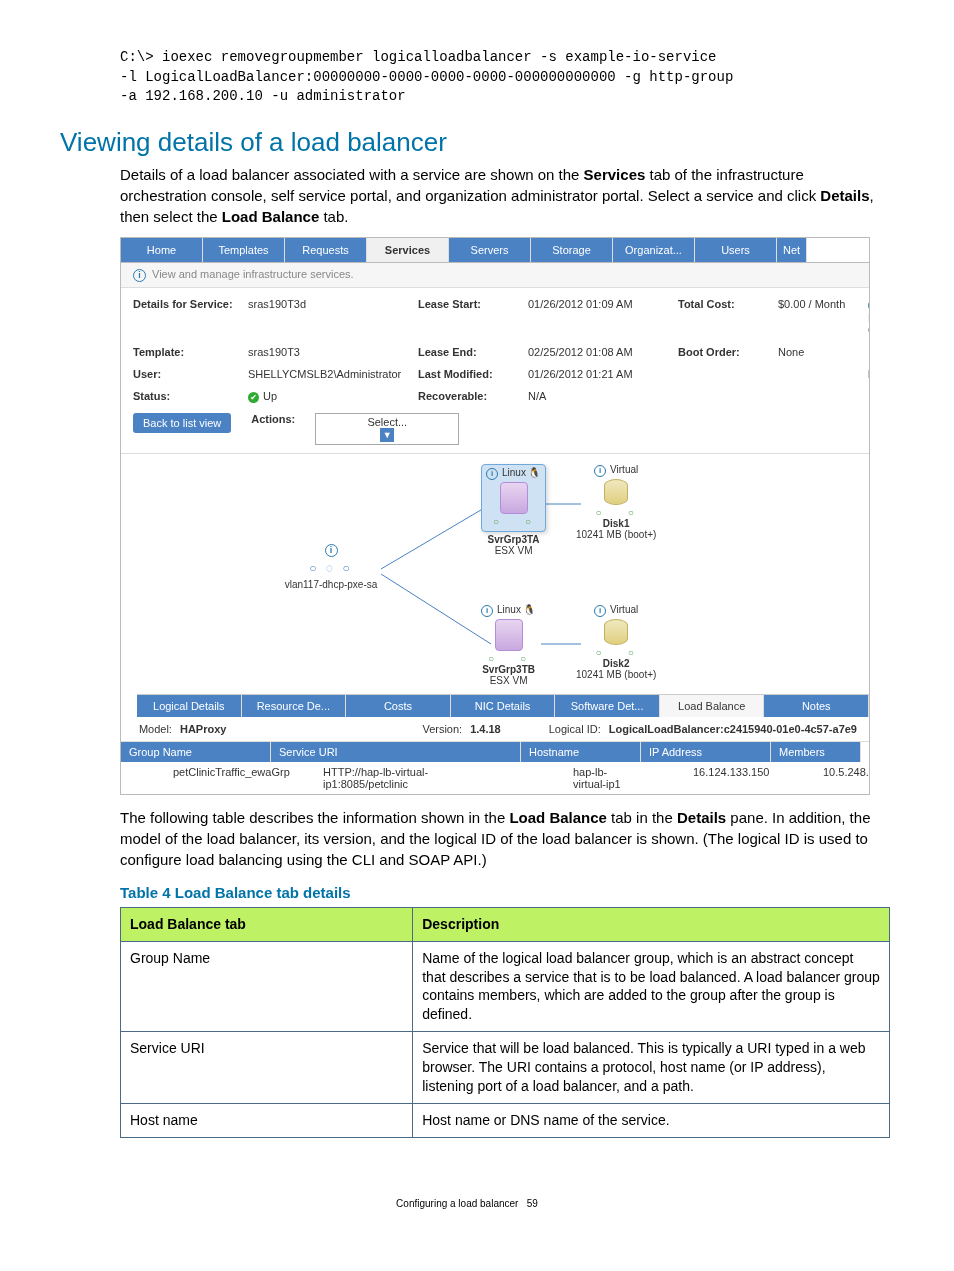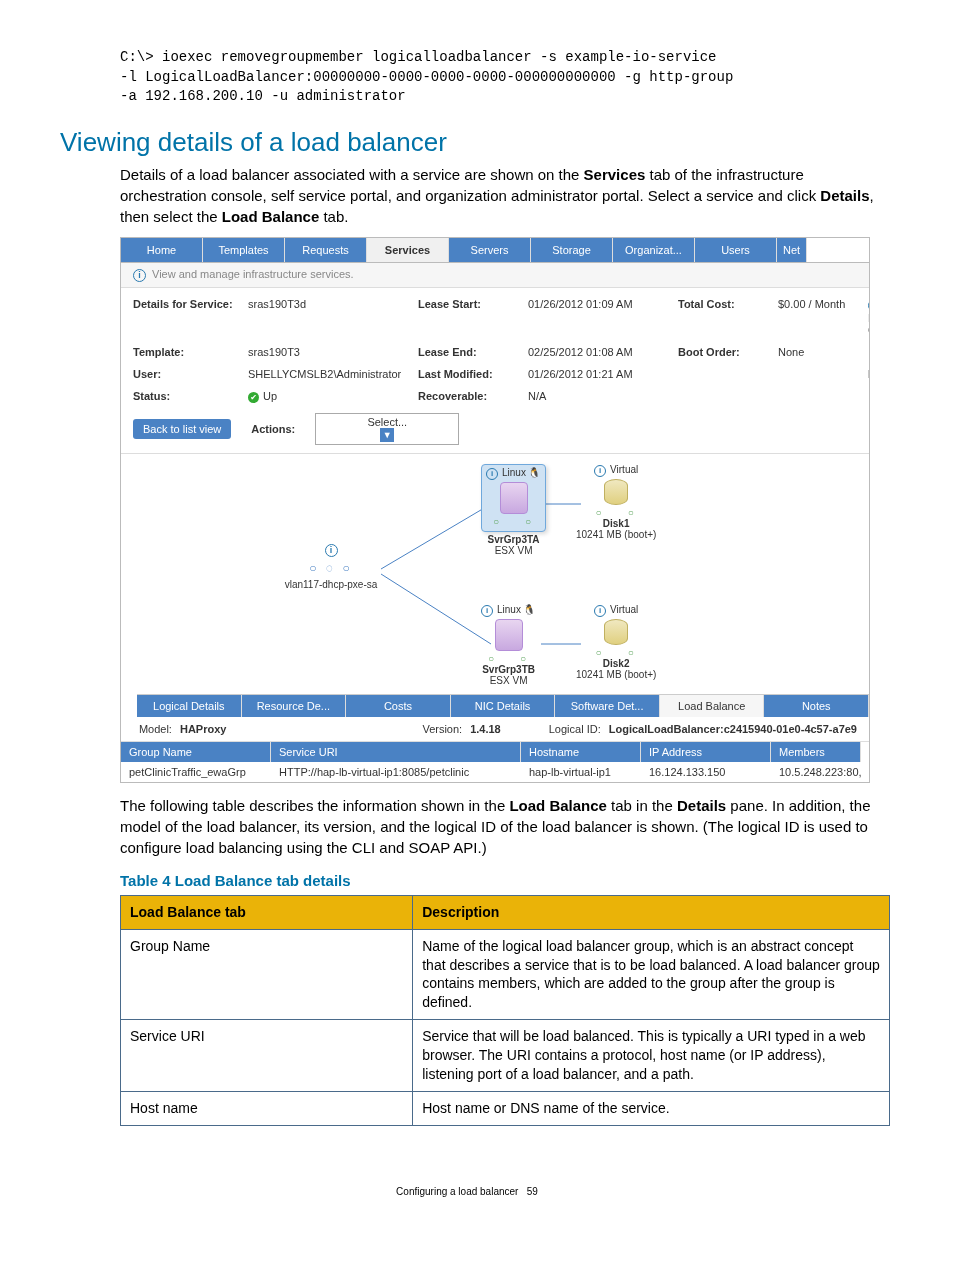--- a/index.html
+++ b/index.html
@@ -71,21 +71,21 @@
     grid-template-columns: 115px 170px 110px 150px 100px 90px 20px;
     font-size: 11px;
     padding: 10px 12px;
     row-gap: 10px;
   }
   .details-grid .lab { font-weight: bold; }
   .details-grid .up::before { content:"✔"; color:#fff; background:#3a3; border-radius:50%; display:inline-block; width:11px; height:11px; font-size:8px; text-align:center; line-height:11px; margin-right:4px;}
   .details-grid .info-i { color: #2a7ab0; font-weight: bold; border:1px solid #2a7ab0; border-radius:50%; display:inline-block; width:11px; height:11px; font-size:9px; line-height:11px; text-align:center;}
   .actionrow {
     display: flex;
-    align-items: center;
+    align-items: flex-start;
     padding: 0 12px 8px 12px;
     gap: 20px;
     border-bottom: 1px solid #ddd;
   }
   .btn-blue {
     background: #4a82c4;
     color:#fff;
     font-size:11px;
     padding: 4px 10px;
     border-radius: 3px;
@@ -166,21 +166,21 @@
     justify-content:flex-end;
   }
   .lb-meta .lab { color:#333;}
   .lb-meta .val { font-weight:bold; margin-right:40px;}
   .lb-headers, .lb-row {
     display:grid;
     grid-template-columns: 150px 250px 120px 130px 90px;
     font-size:11px;
   }
   .lb-headers div { background:#4a82c4; color:#fff; padding:4px 8px; border-right:1px solid #ddd;}
-  .lb-row div { padding:4px 8px; }
+  .lb-row div { padding:4px 8px;margin-left:44px; }
   .caption {
     margin: 14px 0 6px 60px;
     color: #0073a8;
     font-weight: bold;
     font-size: 15px;
   }
   table.details-table {
     border-collapse: collapse;
     margin-left: 60px;
     width: 770px;
@@ -188,21 +188,21 @@
   }
   table.details-table th, table.details-table td {
     border: 1px solid #4a6a8a;
     padding: 7px 9px;
     text-align: left;
     vertical-align: top;
     line-height: 1.35;
   }
   table.details-table th {
     font-weight: bold;
-    background: #eab308;
+    background: #bef264;
   }
   .footer {
     margin-top: 60px;
     text-align: center;
     font-size: 10px;
     padding-right: 20px;
   }
 </style>
 </head>
 <body>

